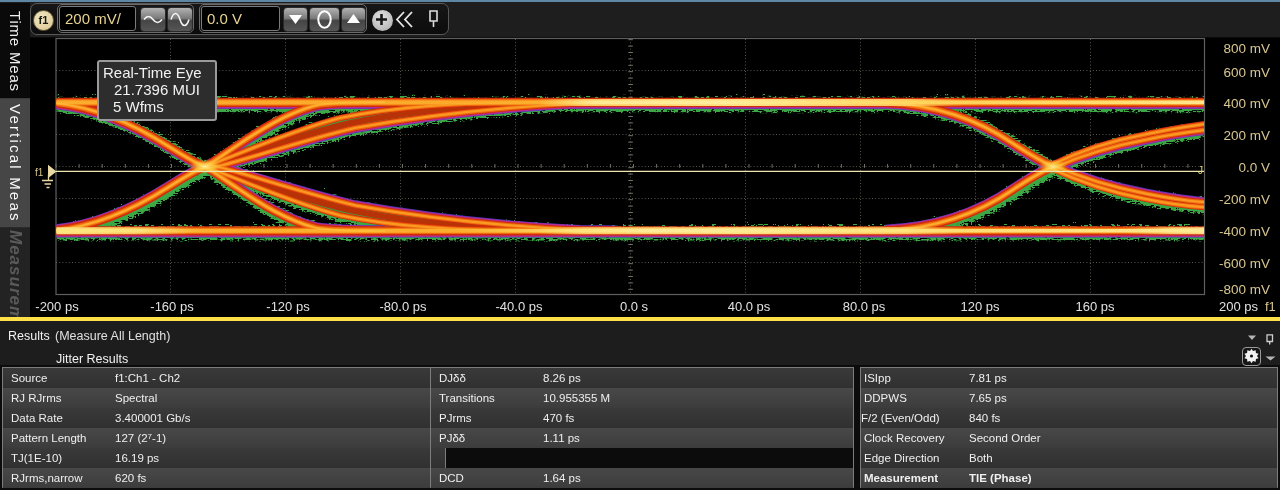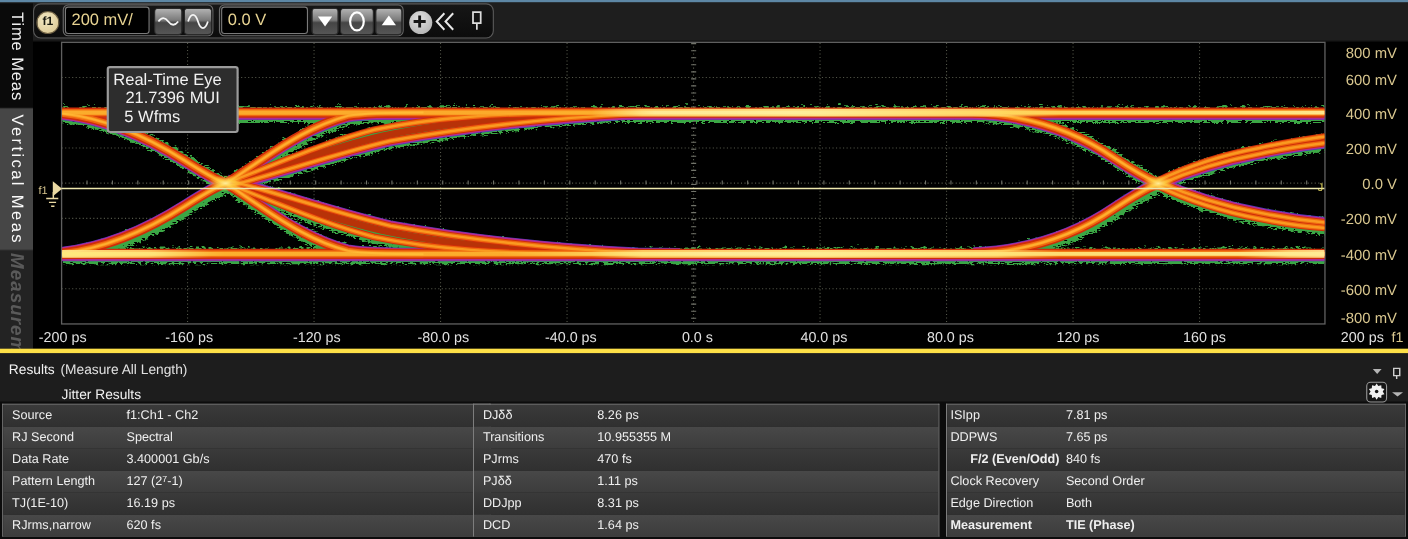--- a/index.html
+++ b/index.html
@@ -403,21 +403,21 @@
     <svg class="abs" style="left:1265px;top:35px;" width="11" height="5" viewBox="0 0 11 5">
       <path d="M0.5 0.5 L5.5 4.5 L10.5 0.5 Z" fill="#b5b5b5"></path>
     </svg>
 
     <div class="abs colblk" id="col1">
       <div class="row rd" style="top:0;">
         <span class="lab">Source</span>
         <span class="val">f1:Ch1 - Ch2</span>
       </div>
       <div class="row rl" style="top:20px;">
-        <span class="lab">RJ Second</span>
+        <span class="lab">RJ RJrms</span>
         <span class="val">Spectral</span>
       </div>
       <div class="row rd" style="top:40px;">
         <span class="lab">Data Rate</span>
         <span class="val">3.400001 Gb/s</span>
       </div>
       <div class="row rl" style="top:60px;">
         <span class="lab">Pattern Length</span>
         <span class="val">127 (2<sup>7</sup>-1)</span>
       </div>
@@ -440,40 +440,36 @@
         <span class="val">10.955355 M</span>
       </div>
       <div class="row rd" style="top:40px;">
         <span class="lab">PJrms</span>
         <span class="val">470 fs</span>
       </div>
       <div class="row rl" style="top:60px;">
         <span class="lab">PJδδ</span>
         <span class="val">1.11 ps</span>
       </div>
-      <div class="row rd" style="top:80px;">
-        <span class="lab">DDJpp</span>
-        <span class="val">8.31 ps</span>
-      </div>
       <div class="row rl" style="top:100px;">
         <span class="lab">DCD</span>
         <span class="val">1.64 ps</span>
       </div>
     </div>
     <div class="abs colblk" id="col3">
       <div class="row rd" style="top:0;">
         <span class="lab" style="left:3px;">ISIpp</span>
         <span class="val" style="left:108px;">7.81 ps</span>
       </div>
       <div class="row rl" style="top:20px;">
         <span class="lab" style="left:3px;">DDPWS</span>
         <span class="val" style="left:108px;">7.65 ps</span>
       </div>
       <div class="row rd" style="top:40px;">
-        <span class="lab" style="left:21px;font-weight:bold;">F/2 (Even/Odd)</span>
+        <span class="lab" style="left:0;">F/2 (Even/Odd)</span>
         <span class="val" style="left:108px;">840 fs</span>
       </div>
       <div class="row rl" style="top:60px;">
         <span class="lab" style="left:3px;">Clock Recovery</span>
         <span class="val" style="left:108px;">Second Order</span>
       </div>
       <div class="row rd" style="top:80px;">
         <span class="lab" style="left:3px;">Edge Direction</span>
         <span class="val" style="left:108px;">Both</span>
       </div>

